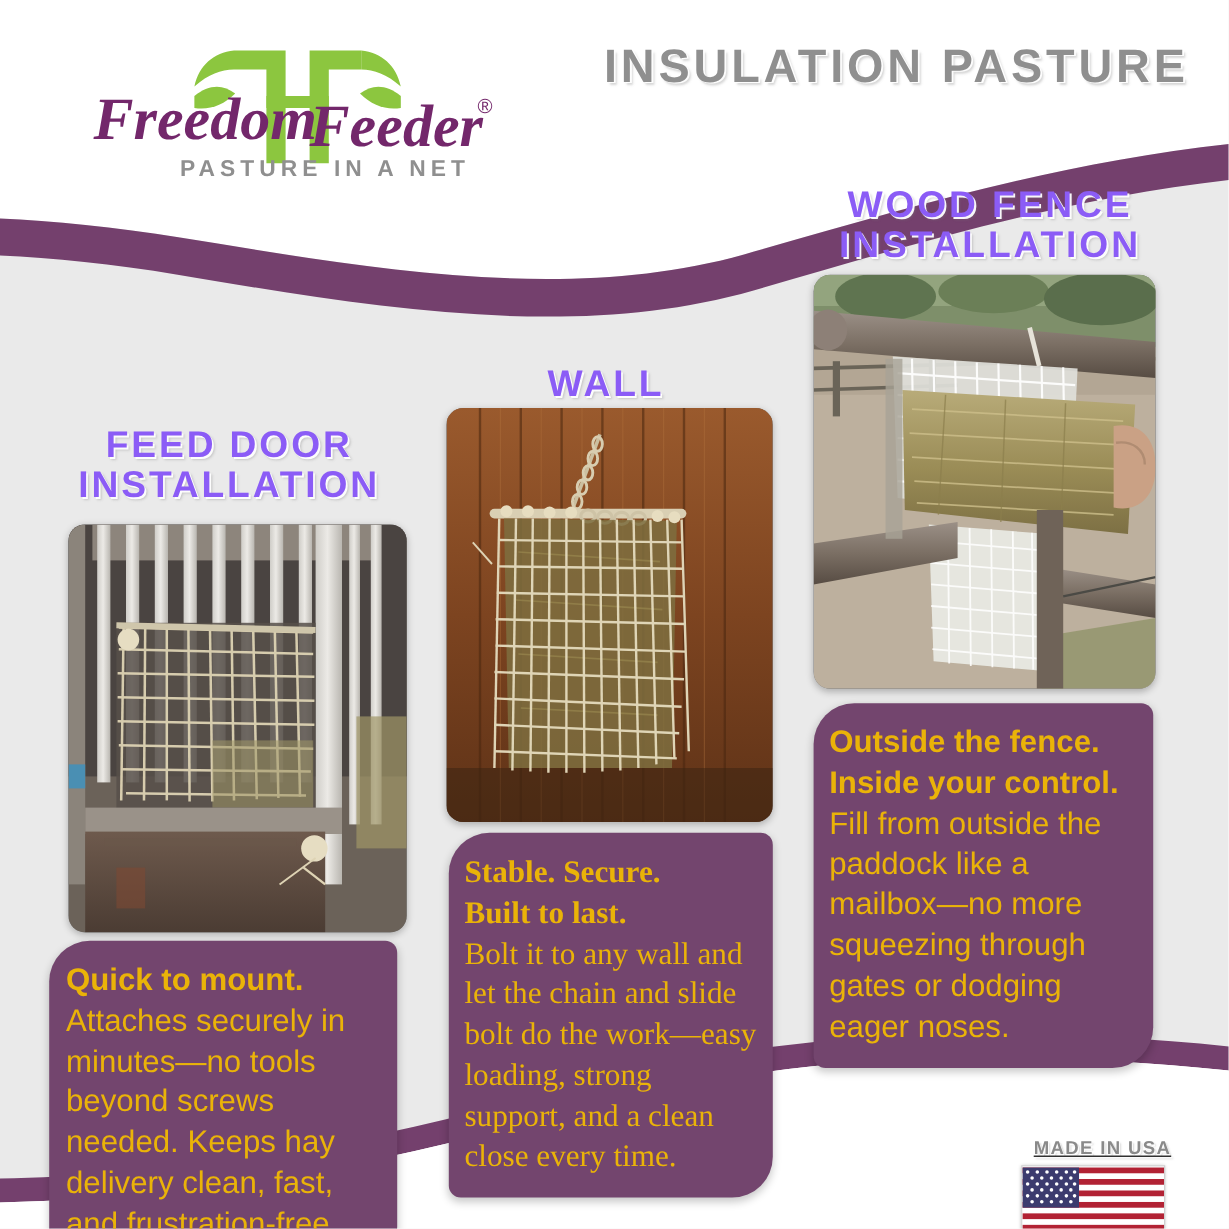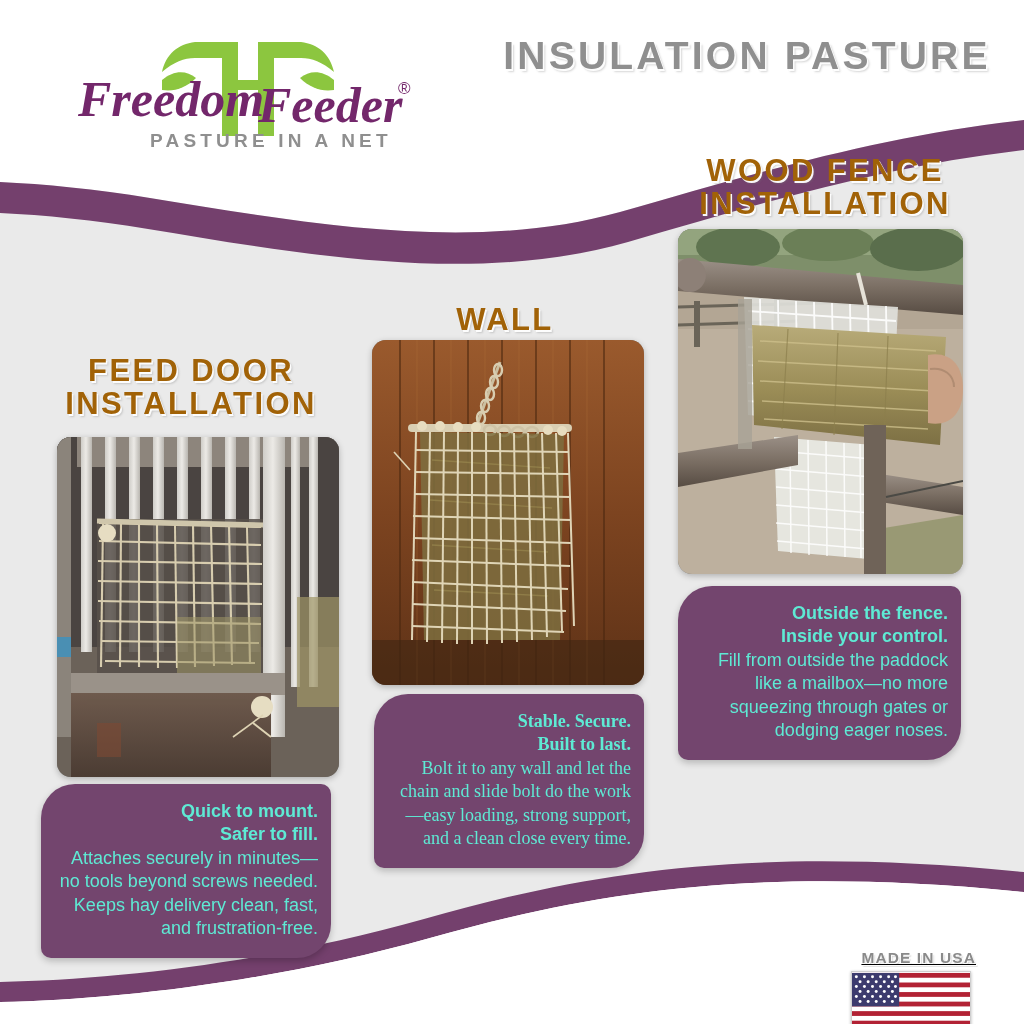--- a/index.html
+++ b/index.html
@@ -25,21 +25,21 @@
     font-size:39px;font-weight:bold;letter-spacing:3.2px;
     color:#8f8f8f;
     text-shadow:1.5px 1.5px 0 rgba(255,255,255,.95), 2.5px 2.5px 2px rgba(120,120,120,.30);
     line-height:1.05;
   }
 
   
   .sec-title{
     position:absolute;text-align:center;
     font-size:31px;font-weight:bold;letter-spacing:2.4px;
-    color:#a16207;line-height:1.08;
+    color:#8b5cf6;line-height:1.08;
     text-shadow:1.5px 1.5px 0 rgba(255,255,255,.95), 2.5px 2.5px 2px rgba(120,120,120,.30);
   }
   #title-feed{left:26px;top:354px;width:330px;}
   #title-wall{left:340px;top:264px;width:330px;margin-top:39px;}
   #title-fence{left:660px;top:154px;width:330px;}
 
   
   .photo{
     position:absolute;overflow:hidden;
     border-radius:14px;
@@ -48,25 +48,25 @@
   }
   #photo-feed{left:57px;top:437px;width:282px;height:340px;}
   #photo-wall{left:372px;top:340px;width:272px;height:345px;}
   #photo-fence{left:678px;top:229px;width:285px;height:345px;}
   .photo svg{display:block;width:100%;height:100%;}
 
   
   .caption{
     position:absolute;
     background:#73456E;
-    color:#5eead4;
+    color:#eab308;
     padding:16px 13px 18px;
     box-sizing:border-box;
-    text-align:right;
-    font-size:18px;
+    text-align:left;
+    font-size:26px;
     line-height:1.30;
     box-shadow:0 3px 7px rgba(0,0,0,.22);
   }
   #cap-feed{left:41px;top:784px;width:290px;border-radius:34px 10px 34px 10px;padding-left:14px;}
   #cap-wall{left:374px;top:694px;width:270px;border-radius:34px 10px 34px 10px;font-family:Liberation Serif, serif;}
   #cap-fence{left:678px;top:586px;width:283px;border-radius:34px 10px 34px 10px;}
   .caption .lead{font-weight:bold;display:block;}
 
   
   .usa{position:absolute;left:846px;top:949px;width:130px;text-align:right;text-decoration:underline;}
@@ -198,21 +198,20 @@
       <path d="M196 286 L214 300" stroke="#ded3b4" stroke-width="2"></path>
       <path d="M176 300 L206 278" stroke="#ded3b4" stroke-width="1.6"></path>
 
       <rect x="240" y="160" width="42" height="110" fill="#9f9566" opacity=".7"></rect>
       <rect x="0" y="200" width="14" height="20" fill="#4a8fb3"></rect>
     </svg>
   </div>
 
   <div class="caption" id="cap-feed">
     <span class="lead">Quick to mount.</span>
-    <span class="lead">Safer to fill.</span>
     <span>Attaches securely in minutes—no tools beyond screws needed. Keeps hay delivery clean, fast, and frustration-free.</span>
   </div>
 
   <div class="sec-title" id="title-wall">
     <span>WALL</span><br>
     <span>INSTALLATION</span>
   </div>
 
   <div class="photo" id="photo-wall">
     <svg viewBox="0 0 272 345" preserveAspectRatio="none">

